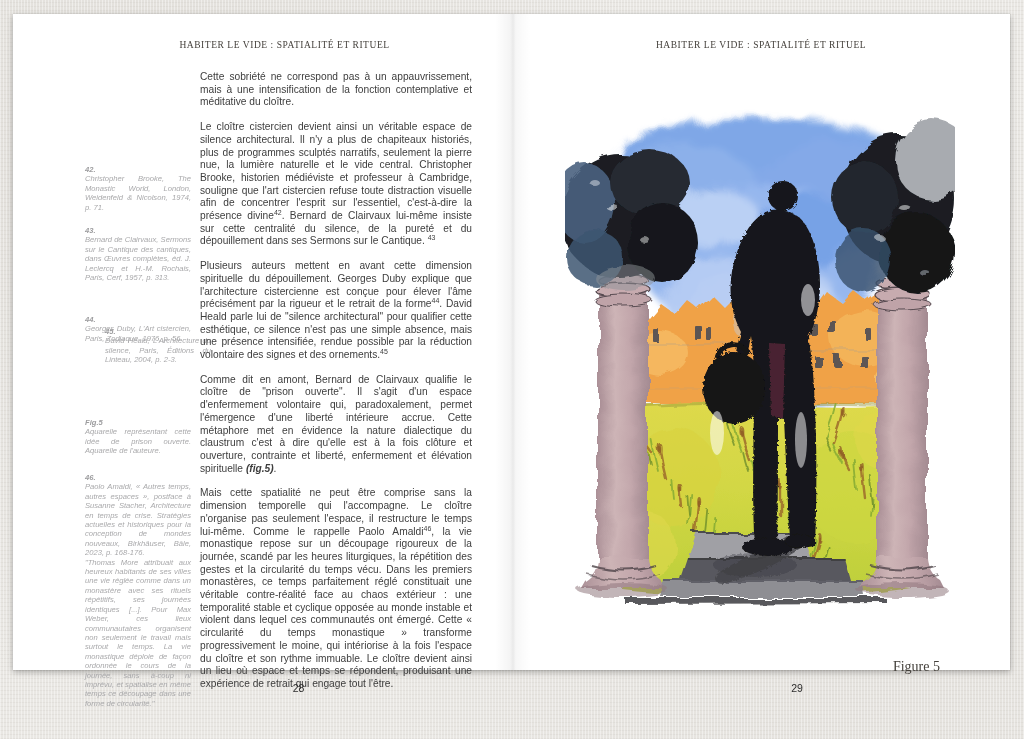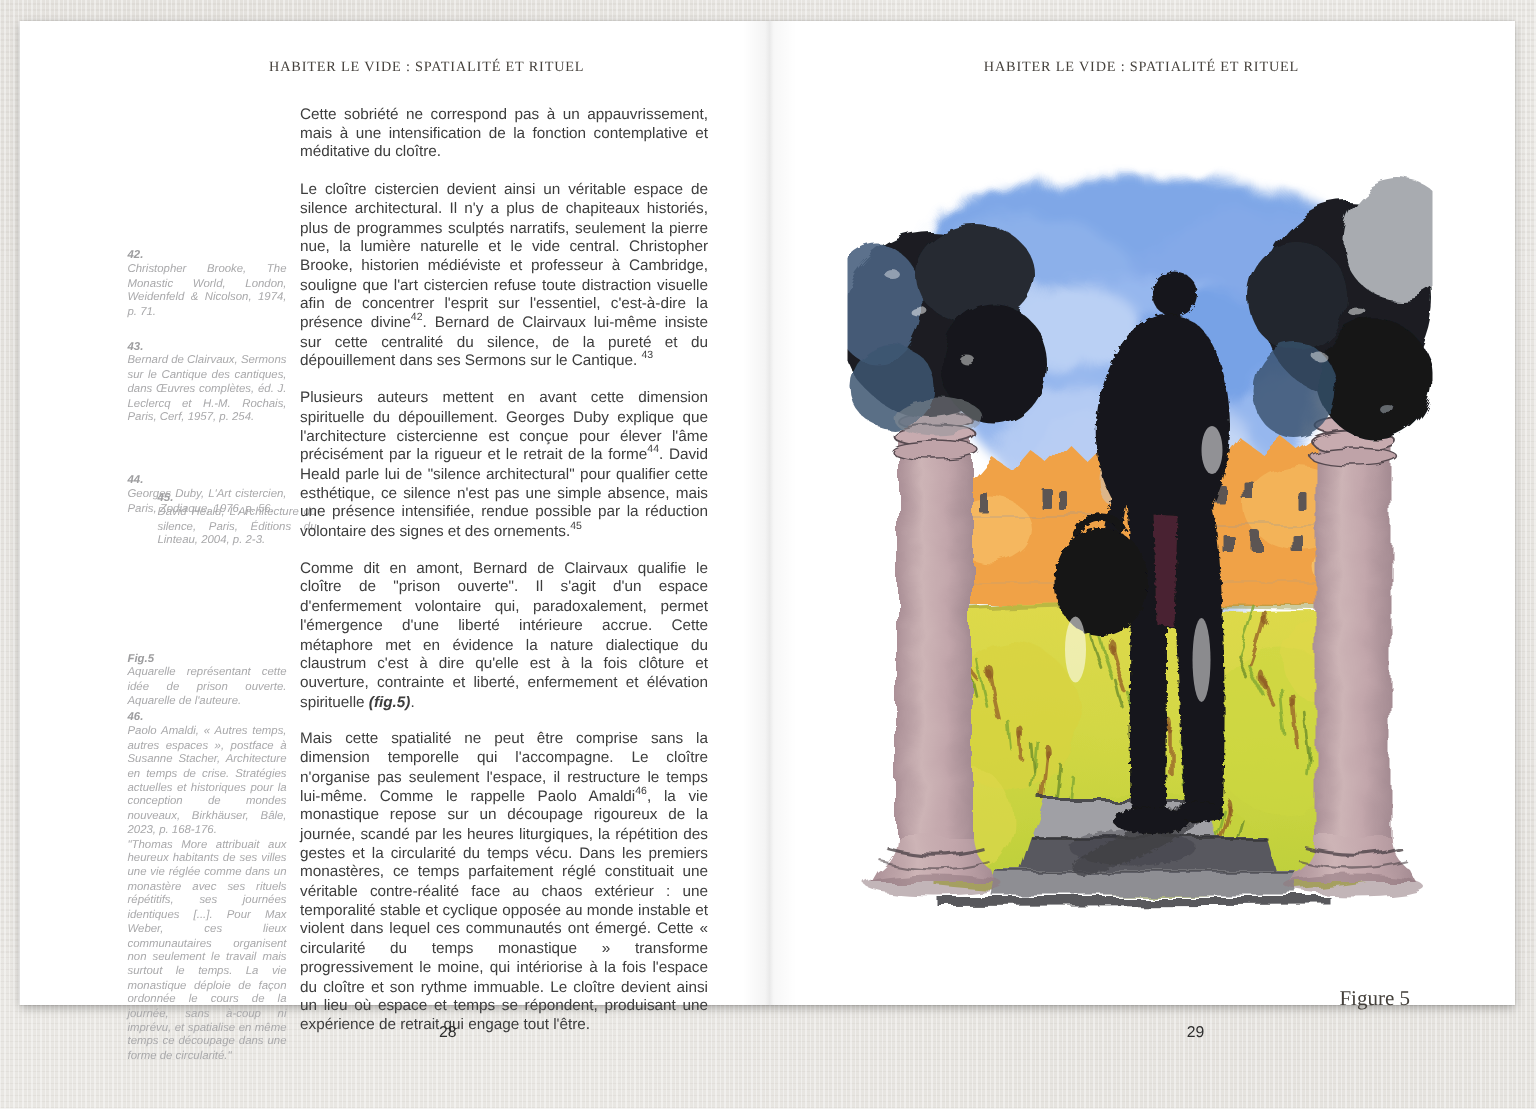--- a/index.html
+++ b/index.html
@@ -60,31 +60,31 @@
 
   <div class="page page-left">
     <div class="running-head">HABITER LE VIDE : SPATIALITÉ ET RITUEL</div>
     <div class="sidenotes">
         <div class="note" style="top: 151px;">
           <div class="note-label">42.</div>
           <div class="note-text">Christopher Brooke, The Monastic World, London, Weidenfeld &amp; Nicolson, 1974, p. 71.</div>
         </div>
         <div class="note" style="top: 212px;">
           <div class="note-label">43.</div>
-          <div class="note-text">Bernard de Clairvaux, Sermons sur le Cantique des cantiques, dans Œuvres complètes, éd. J. Leclercq et H.-M. Rochais, Paris, Cerf, 1957, p. 254.</div>
+          <div class="note-text">Bernard de Clairvaux, Sermons sur le Cantique des cantiques, dans Œuvres complètes, éd. J. Leclercq et H.-M. Rochais, Paris, Cerf, 1957, p. 313.</div>
         </div>
         <div class="note" style="top: 269px; margin-top: 32px;">
           <div class="note-label">44.</div>
           <div class="note-text">Georges Duby, L'Art cistercien, Paris, Zodiaque, 1976, p. 56.</div>
         </div>
         <div class="note" style="top: 313px; margin-left: 20px;">
           <div class="note-label">45.</div>
           <div class="note-text">David Heald, L'Architecture du silence, Paris, Éditions du Linteau, 2004, p. 2-3.</div>
         </div>
-        <div class="note" style="top: 420px;">
+        <div class="note" style="top: 404px;">
           <div class="note-label">Fig.5</div>
           <div class="note-text">Aquarelle représentant cette idée de prison ouverte. Aquarelle de l'auteure.</div>
         </div>
         <div class="note" style="top: 459px;">
           <div class="note-label">46.</div>
           <div class="note-text">Paolo Amaldi, « Autres temps, autres espaces », postface à Susanne Stacher, Architecture en temps de crise. Stratégies actuelles et historiques pour la conception de mondes nouveaux, Birkhäuser, Bâle, 2023, p. 168-176.</div>
           <div class="note-quote">"Thomas More attribuait aux heureux habitants de ses villes une vie réglée comme dans un monastère avec ses rituels répétitifs, ses journées identiques [...]. Pour Max Weber, ces lieux communautaires organisent non seulement le travail mais surtout le temps. La vie monastique déploie de façon ordonnée le cours de la journée, sans à-coup ni imprévu, et spatialise en même temps ce découpage dans une forme de circularité."</div>
         </div>
       </div>
     <div class="main-text">

